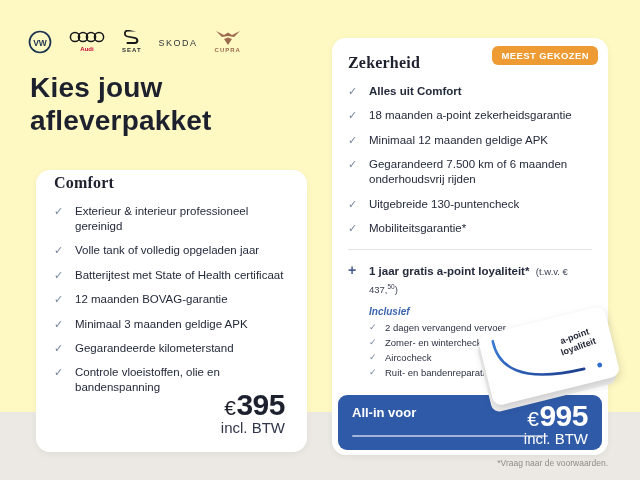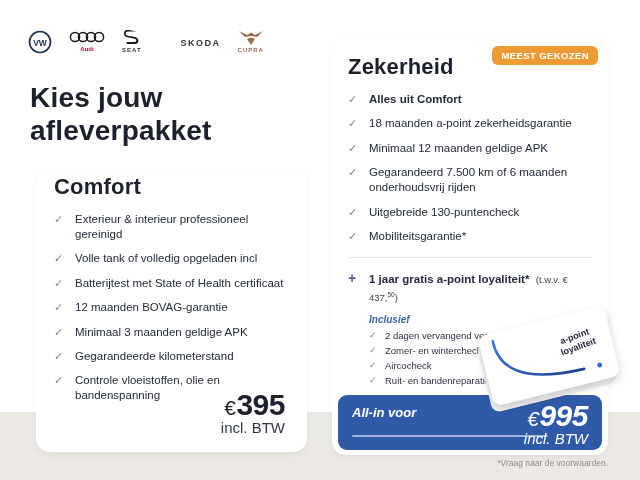--- a/index.html
+++ b/index.html
@@ -3,45 +3,45 @@
 <meta charset="utf-8">
 <style>
   * { margin:0; padding:0; box-sizing:border-box; }
   html,body { width:640px; height:480px; }
   body {
     font-family:"Liberation Sans","DejaVu Sans",sans-serif;
     background:#ECE9E4;
     color:#20273A;
     overflow:hidden;
   }
-  .stage { position:relative; width:640px; height:412px; background:#ffffff; }
+  .stage { position:relative; width:640px; height:412px; background:#fef9c3; }
 
   
   .brandbar { position:absolute; left:28px; top:30px; display:flex; align-items:flex-start; gap:17px; }
   .brand { display:flex; flex-direction:column; align-items:center; gap:1px; }
   .brand-sub { font-size:6px; font-weight:bold; letter-spacing:1px; color:#2b2f33; }
   .brand-sub.audi { color:#c03; letter-spacing:0; font-weight:bold; }
   .brand-sub.cupra { color:#9c6a4e; }
-  .skoda-word { font-size:9px; font-weight:bold; letter-spacing:1.5px; color:#30373c; margin-top:8px;margin-left:22px; }
+  .skoda-word { font-size:9px; font-weight:normal; letter-spacing:1.5px; color:#30373c; margin-top:8px; }
 
   
   .h1 {
-    position:absolute; left:30px; top:82px; width:280px;
+    position:absolute; left:30px; top:72px; width:280px;
     font-size:28px; line-height:1.17; font-weight:bold; color:#1d212e; letter-spacing:0.2px;
   }
 
   
   .card {
     position:absolute; background:#fff; border-radius:14px;
     box-shadow:0 2px 6px rgba(40,45,60,.06);
   }
   .card-comfort { left:36px; top:170px; width:271px; height:282px; padding:4px 18px; }
   .card-zeker   { left:332px; top:38px; width:276px; height:417px; padding:16px 16px; }
 
-  .card-title { font-size:22px; font-weight:bold; color:#1d212e; letter-spacing:0.2px; }
+  .card-title { font-size:16px; font-weight:bold; color:#1d212e; letter-spacing:0.2px;font-family:Liberation Serif, serif; }
 
   .items { margin-top:12px; display:flex; flex-direction:column; gap:9px; }
   .item { display:flex; gap:8px; font-size:11.5px; line-height:1.32; color:#232a3b; }
   .item .check { color:#75839d; font-size:11px; line-height:1.4; flex:0 0 13px; font-weight:bold; }
   .item.bold { font-weight:bold; }
 
   .badge {
     position:absolute; right:10px; top:8px;
     background:var(--orange,#EF9B33); color:#fff;
     font-size:9.5px; font-weight:bold; letter-spacing:0.4px;
@@ -72,21 +72,21 @@
   .loycard-text {
     position:absolute; right:16px; top:18px; text-align:center;
     font-size:9px; font-weight:bold; color:#1e2433; line-height:1.25;
     transform:rotate(-6deg);
   }
 
   
   .allin {
     position:absolute; left:6px; right:6px; bottom:5px; height:55px;
     background:var(--blue,#2F5AA7); border-radius:9px;
-    padding:10px 12px 8px 14px; color:#fff; z-index:2;font-style:italic;
+    padding:10px 12px 8px 14px; color:#fff; z-index:2;
   }
   .allin-label { font-size:13px; font-weight:bold; }
   .allin-line { position:absolute; left:14px; bottom:13px; width:196px; height:2px; background:rgba(255,255,255,.55); border-radius:1px; }
   .allin-price { position:absolute; right:14px; top:4px; text-align:right; }
   .price-big { font-size:30px; font-weight:bold; letter-spacing:-0.5px; }
   .price-cur { font-size:21px; font-weight:normal; margin-right:1px; }
   .price-note { font-size:15px; margin-top:-3px; }
   .allin .price-note { color:#fff; }
 
   
@@ -141,21 +141,21 @@
 
   <div class="card card-comfort">
     <div class="card-title">Comfort</div>
     <div class="items">
       <div class="item">
           <span class="check">✓</span>
           <span>Exterieur &amp; interieur professioneel gereinigd</span>
         </div>
       <div class="item">
           <span class="check">✓</span>
-          <span>Volle tank of volledig opgeladen incl</span>
+          <span>Volle tank of volledig opgeladen jaar</span>
         </div>
       <div class="item">
           <span class="check">✓</span>
           <span>Batterijtest met State of Health certificaat</span>
         </div>
       <div class="item">
           <span class="check">✓</span>
           <span>12 maanden BOVAG-garantie</span>
         </div>
       <div class="item">

